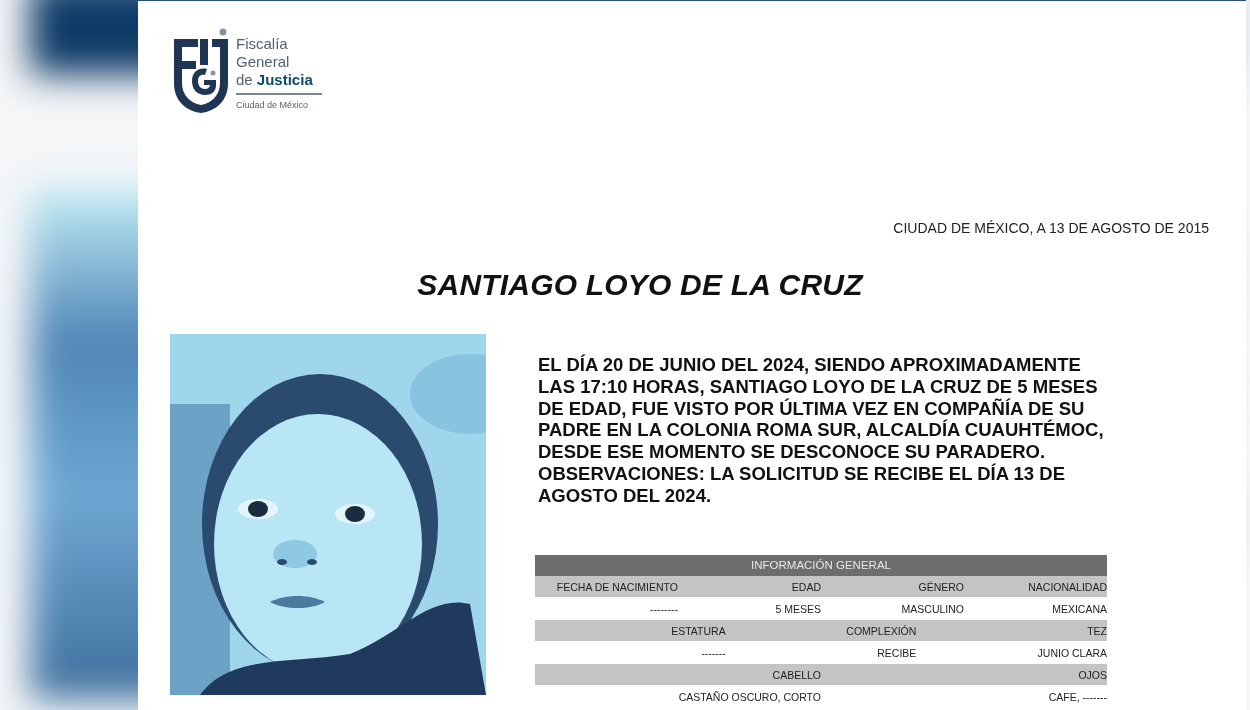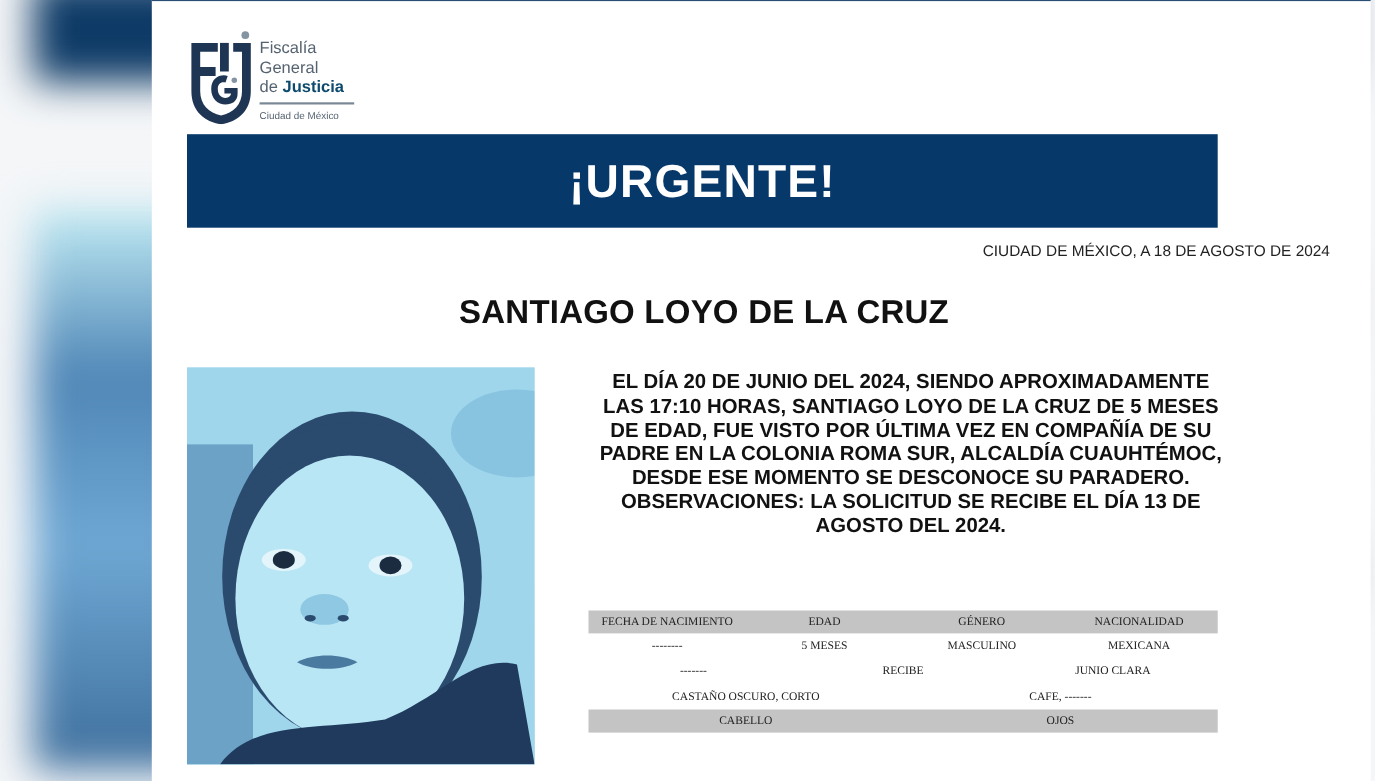--- a/index.html
+++ b/index.html
@@ -48,38 +48,38 @@
     
     .banner {
       position: absolute; left: 32px; top: 121px; width: 937px; height: 85px;
       background: #07386a; display: flex; align-items: center; justify-content: center;
     }
     .banner span { color: #ffffff; font-size: 42px; font-weight: 700; letter-spacing: 1px; }
 
     .date { position: absolute; right: 37px; top: 219px; font-size: 14px; color: #222; }
 
     .name { position: absolute; left: 0; width: 1004px; top: 267px; text-align: center;
-      font-size: 30px; font-weight: 700; color: #111; letter-spacing: 0.2px; }
+      font-size: 30px; font-weight: 700; color: #111; letter-spacing: 0.2px; font-style: italic; }
 
     
     .photo { position: absolute; left: 32px; top: 333px; width: 316px; height: 361px; overflow: hidden;
       background: linear-gradient(180deg, #9bd3ea 0%, #a6dcf0 50%, #86c4e2 100%); }
     .photo svg { width: 100%; height: 100%; display: block; }
 
     
-    .desc { position: absolute; left: 400px; top: 335px; width: 580px; text-align: center;
+    .desc { position: absolute; left: 400px; top: 353px; width: 580px; 
       font-size: 18.5px; font-weight: 700; line-height: 21.8px; color: #111; }
 
     
     .info { position: absolute; left: 397px; top: 554px; width: 572px; font-size: 10.5px; color: #222; }
     .info .hdr { background: #6d6d6d; color: #e8e8e8; text-align: center; height: 21px; line-height: 21px; font-size: 11.5px; }
     .info .row { display: flex; height: 23px; align-items: center; }
     .info .row.lab { background: #c4c4c4; height: 21px; }
     .info .row.val { background: #ffffff; }
-    .info .row > div { flex: 1; text-align: center; font-family: Liberation Serif, serif; }
+    .info .row > div { flex: 1; text-align: right; }
   </style>
 </head>
 <body>
 
 <div class="backdrop">
   <div class="blob tl"></div>
   <div class="blob tr"></div>
   <div class="blob ml"></div>
   <div class="blob mr1"></div>
   <div class="blob mr2"></div>
@@ -99,25 +99,22 @@
     <div class="fgj-text">
       <div class="l1">Fiscalía</div>
       <div class="l2">General</div>
       <div class="l3"><span>de </span><b>Justicia</b></div>
       <div class="rule"></div>
       <div class="l4">Ciudad de México</div>
     </div>
   </div>
 
 
-  <div class="banner">
-    <span>¡URGENTE!</span>
-  </div>
 
-  <div class="date">CIUDAD DE MÉXICO, A 18 DE AGOSTO DE 2024</div>
+  <div class="date">CIUDAD DE MÉXICO, A 13 DE AGOSTO DE 2015</div>
 
   <div class="name">SANTIAGO LOYO DE LA CRUZ</div>
 
   <div class="photo">
     <svg viewBox="0 0 316 361" preserveAspectRatio="none">
       <rect width="316" height="361" fill="#9fd6ec"></rect>
       <ellipse cx="300" cy="60" rx="60" ry="40" fill="#7fbcdc" opacity=".7"></ellipse>
       <rect x="0" y="70" width="60" height="291" fill="#3f78a8" opacity=".55"></rect>
       <ellipse cx="150" cy="190" rx="118" ry="150" fill="#2a4a6e"></ellipse>
       <ellipse cx="148" cy="210" rx="104" ry="130" fill="#b9e6f5"></ellipse>
@@ -130,39 +127,45 @@
       <ellipse cx="112" cy="228" rx="5" ry="3" fill="#2a4a6e"></ellipse>
       <ellipse cx="142" cy="228" rx="5" ry="3" fill="#2a4a6e"></ellipse>
       <path d="M100 268 C115 260 140 260 155 268 C140 276 115 276 100 268 Z" fill="#4a7aa0"></path>
       <path d="M30 361 C60 320 120 330 180 320 C230 300 260 260 300 270 L316 361 Z" fill="#1f3a5c"></path>
     </svg>
   </div>
 
   <div class="desc">EL DÍA 20 DE JUNIO DEL 2024, SIENDO APROXIMADAMENTE LAS 17:10 HORAS, SANTIAGO LOYO DE LA CRUZ DE 5 MESES DE EDAD, FUE VISTO POR ÚLTIMA VEZ EN COMPAÑÍA DE SU PADRE EN LA COLONIA ROMA SUR, ALCALDÍA CUAUHTÉMOC, DESDE ESE MOMENTO SE DESCONOCE SU PARADERO. OBSERVACIONES: LA SOLICITUD SE RECIBE EL DÍA 13 DE AGOSTO DEL 2024.</div>
 
   <div class="info">
+    <div class="hdr">INFORMACIÓN GENERAL</div>
     <div class="row lab">
       <div>FECHA DE NACIMIENTO</div>
       <div>EDAD</div>
       <div>GÉNERO</div>
       <div>NACIONALIDAD</div>
     </div>
     <div class="row val">
       <div>--------</div>
       <div>5 MESES</div>
       <div>MASCULINO</div>
       <div>MEXICANA</div>
     </div>
+    <div class="row lab">
+      <div>ESTATURA</div>
+      <div>COMPLEXIÓN</div>
+      <div>TEZ</div>
+    </div>
     <div class="row val">
       <div>-------</div>
       <div>RECIBE</div>
       <div>JUNIO CLARA</div>
     </div>
+    <div class="row lab">
+      <div>CABELLO</div>
+      <div>OJOS</div>
+    </div>
     <div class="row val">
       <div>CASTAÑO OSCURO, CORTO</div>
       <div>CAFE, -------</div>
-    </div>
-    <div class="row lab">
-      <div>CABELLO</div>
-      <div>OJOS</div>
     </div>
   </div>
 </div>
 
 </body></html>

